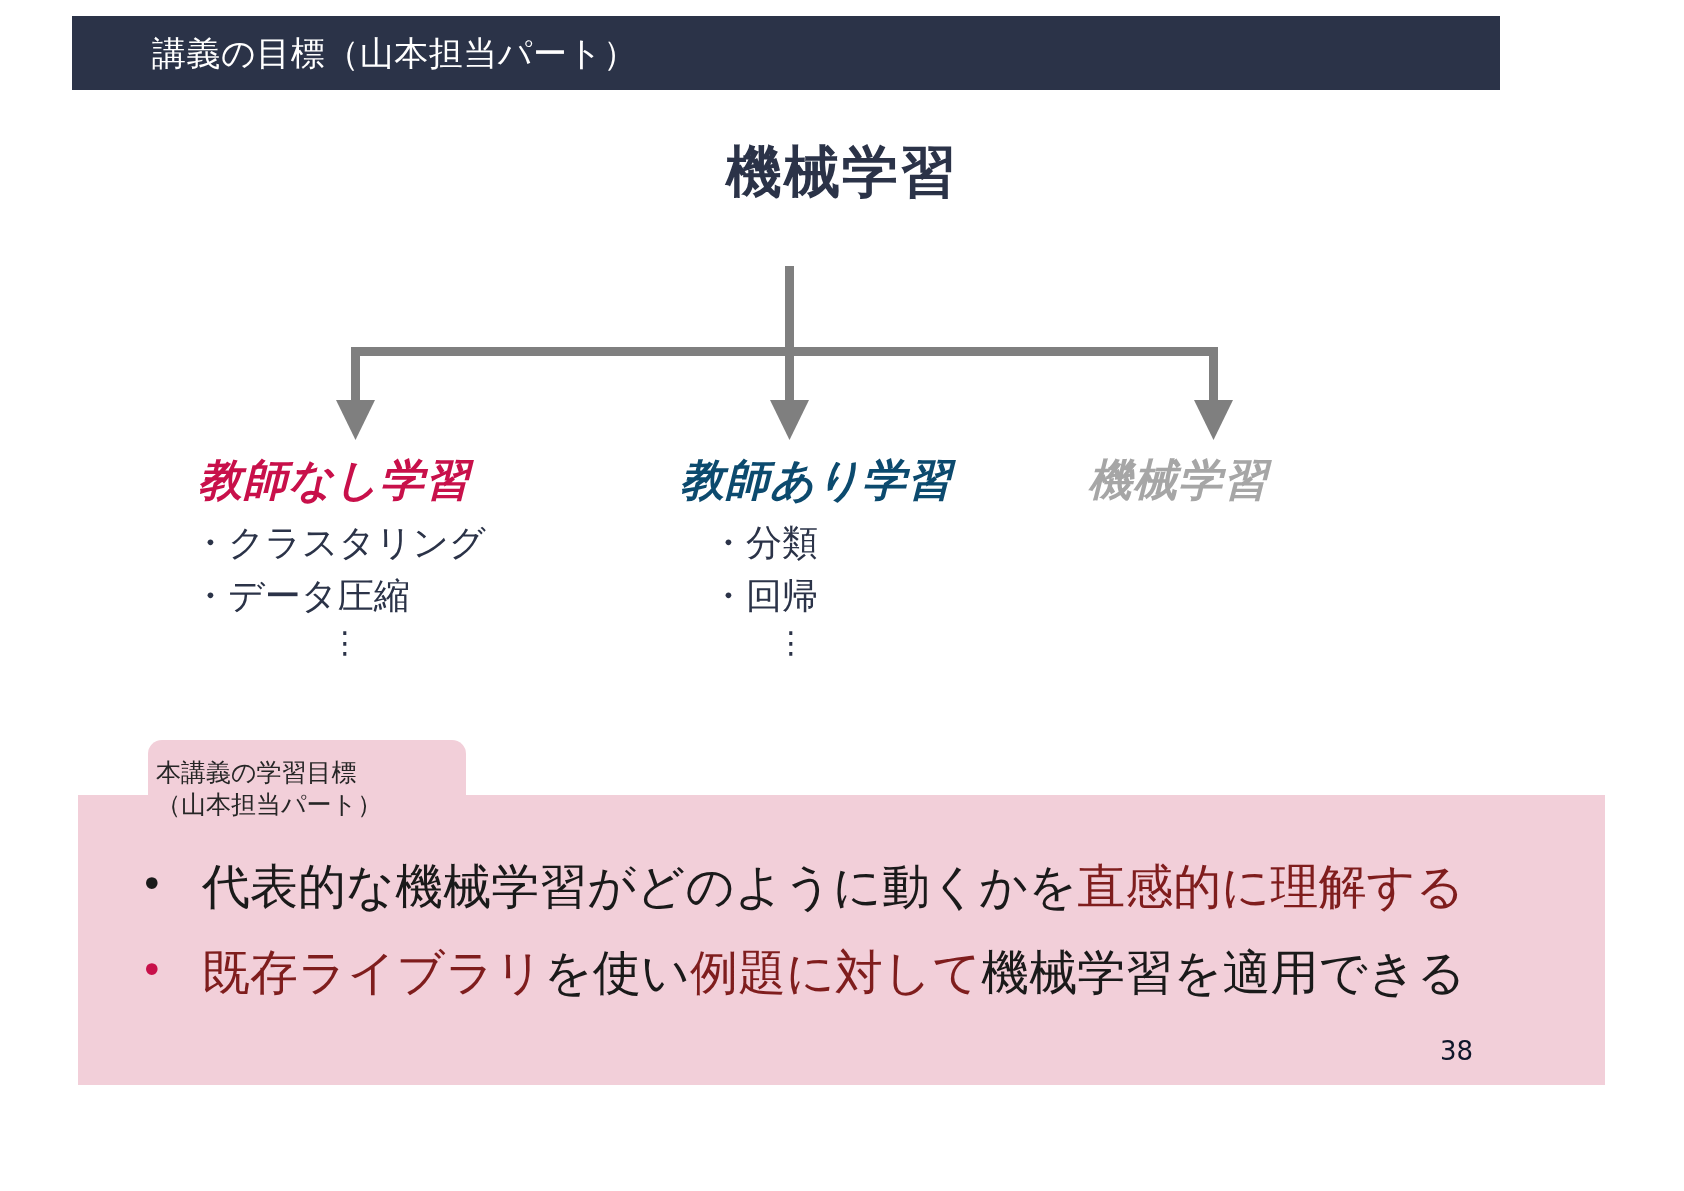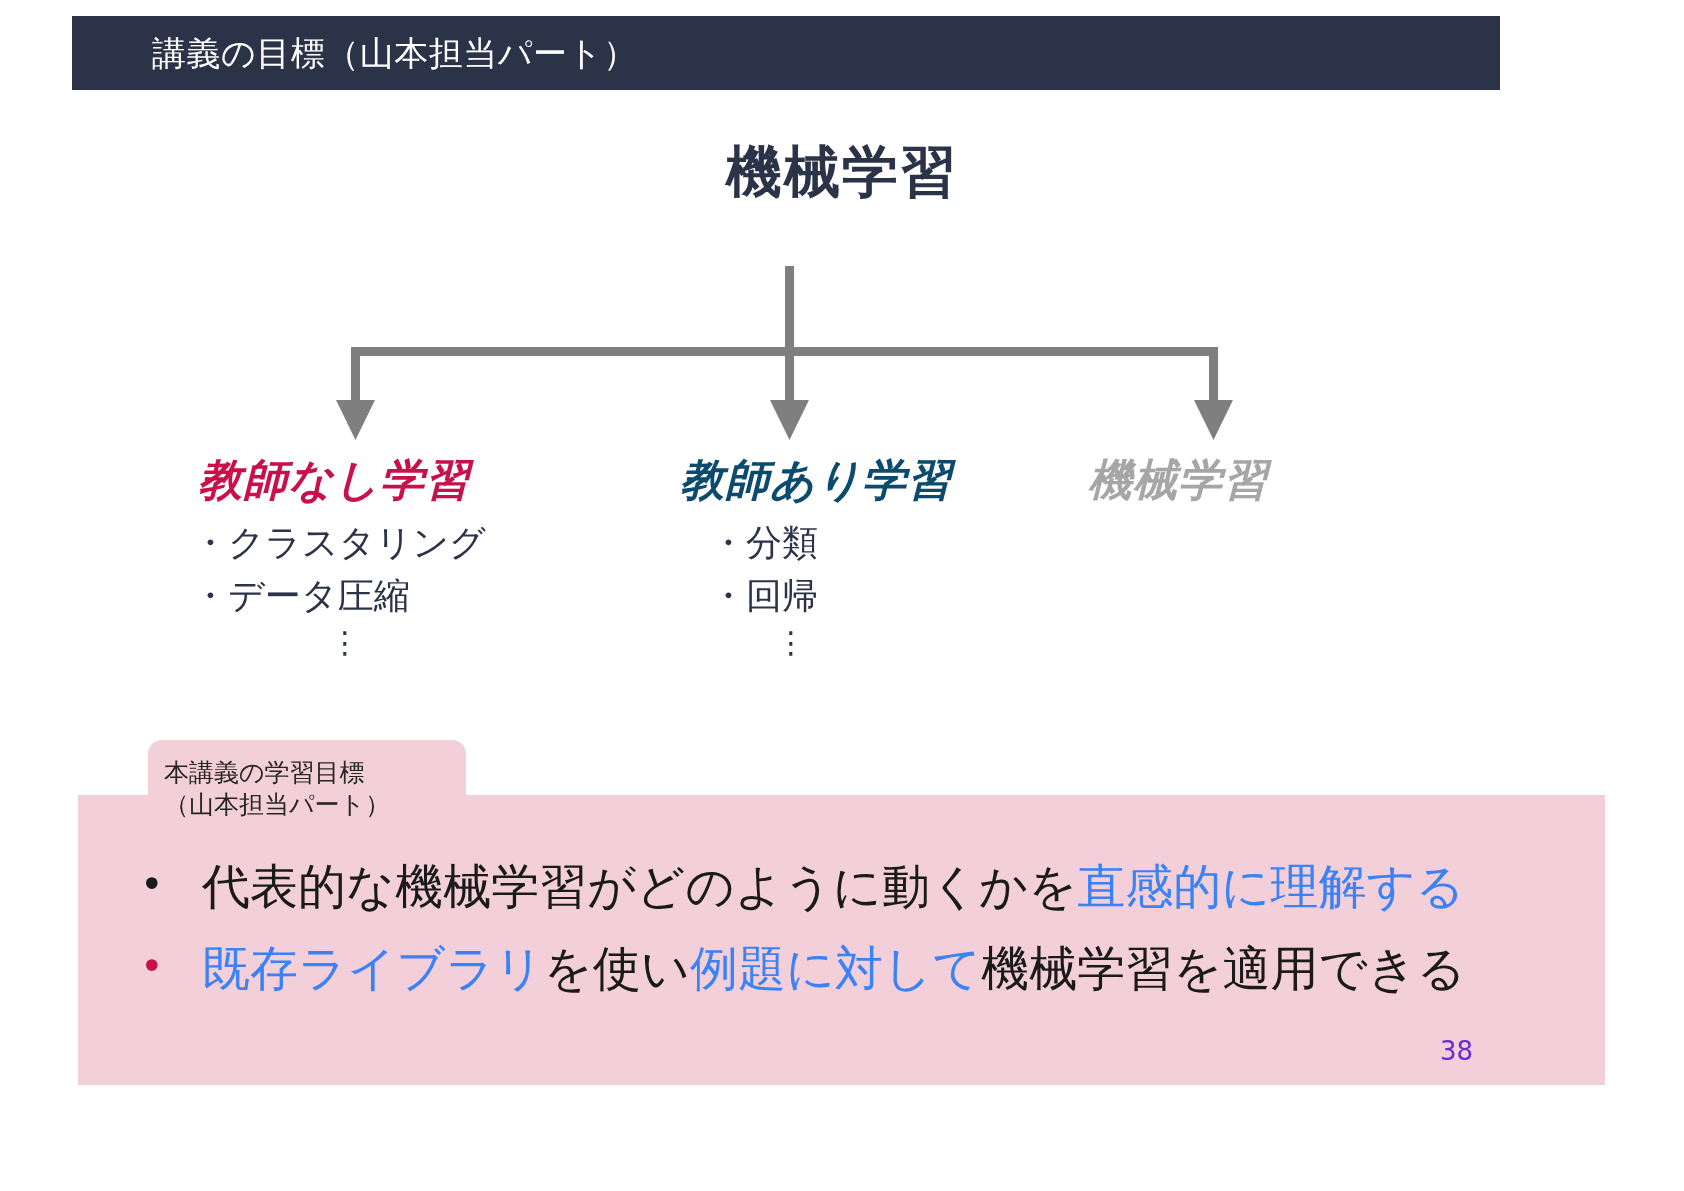--- a/index.html
+++ b/index.html
@@ -119,21 +119,21 @@
     left: 148px;
     top: 740px;
     width: 318px;
     height: 76px;
     background: #f2cfd9;
     border-radius: 14px 14px 0 0;
     z-index: 2;
   }
   .goal-tab-text {
     position: absolute;
-    left: 164px;
+    left: 156px;
     top: 757px;
     z-index: 3;
     color: #262626;
     font-size: 25px;
     line-height: 1.28;
     white-space: nowrap;
   }
 
   .goal-box {
     position: absolute;
@@ -162,29 +162,29 @@
   }
   .goal-bullet {
     color: #1a1a1a;
     font-size: 40px;
     line-height: 1.1;
     width: 62px;
     flex: 0 0 62px;
   }
   .goal-item.second .goal-bullet { color: #c8104a; }
   .goal-text { color: #1a1a1a; }
-  .hl { color: #3b82f6; }
+  .hl { color: #7f1d1d; font-family: Liberation Mono, monospace; }
 
   
   .page-number {
     position: absolute;
     left: 1440px;
     top: 1038px;
     z-index: 5;
-    color: #6d28d9;
+    color: #0f172a;
     font-size: 26px;
     line-height: 1;
   }
 </style>
 </head>
 <body>
 
 <div class="slide">
 
   <div class="title-bar">

